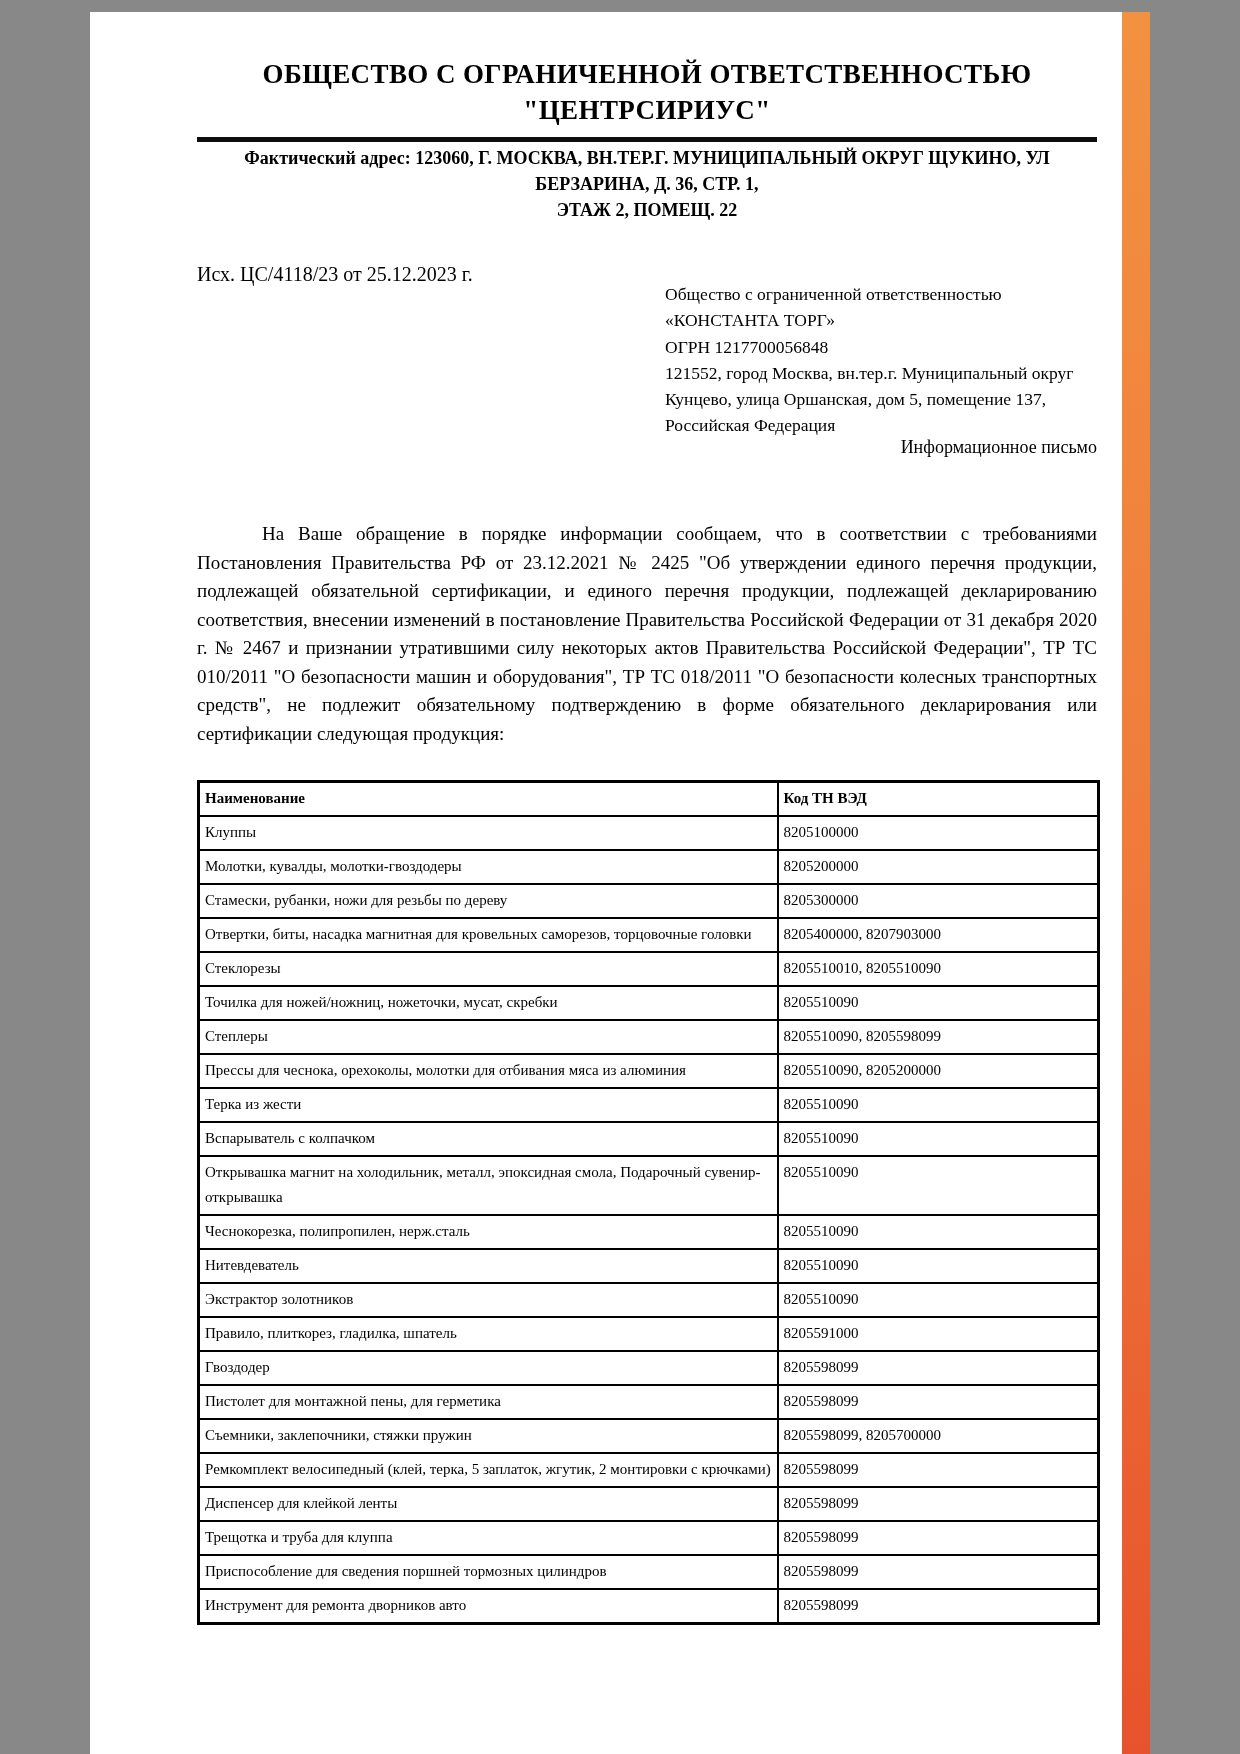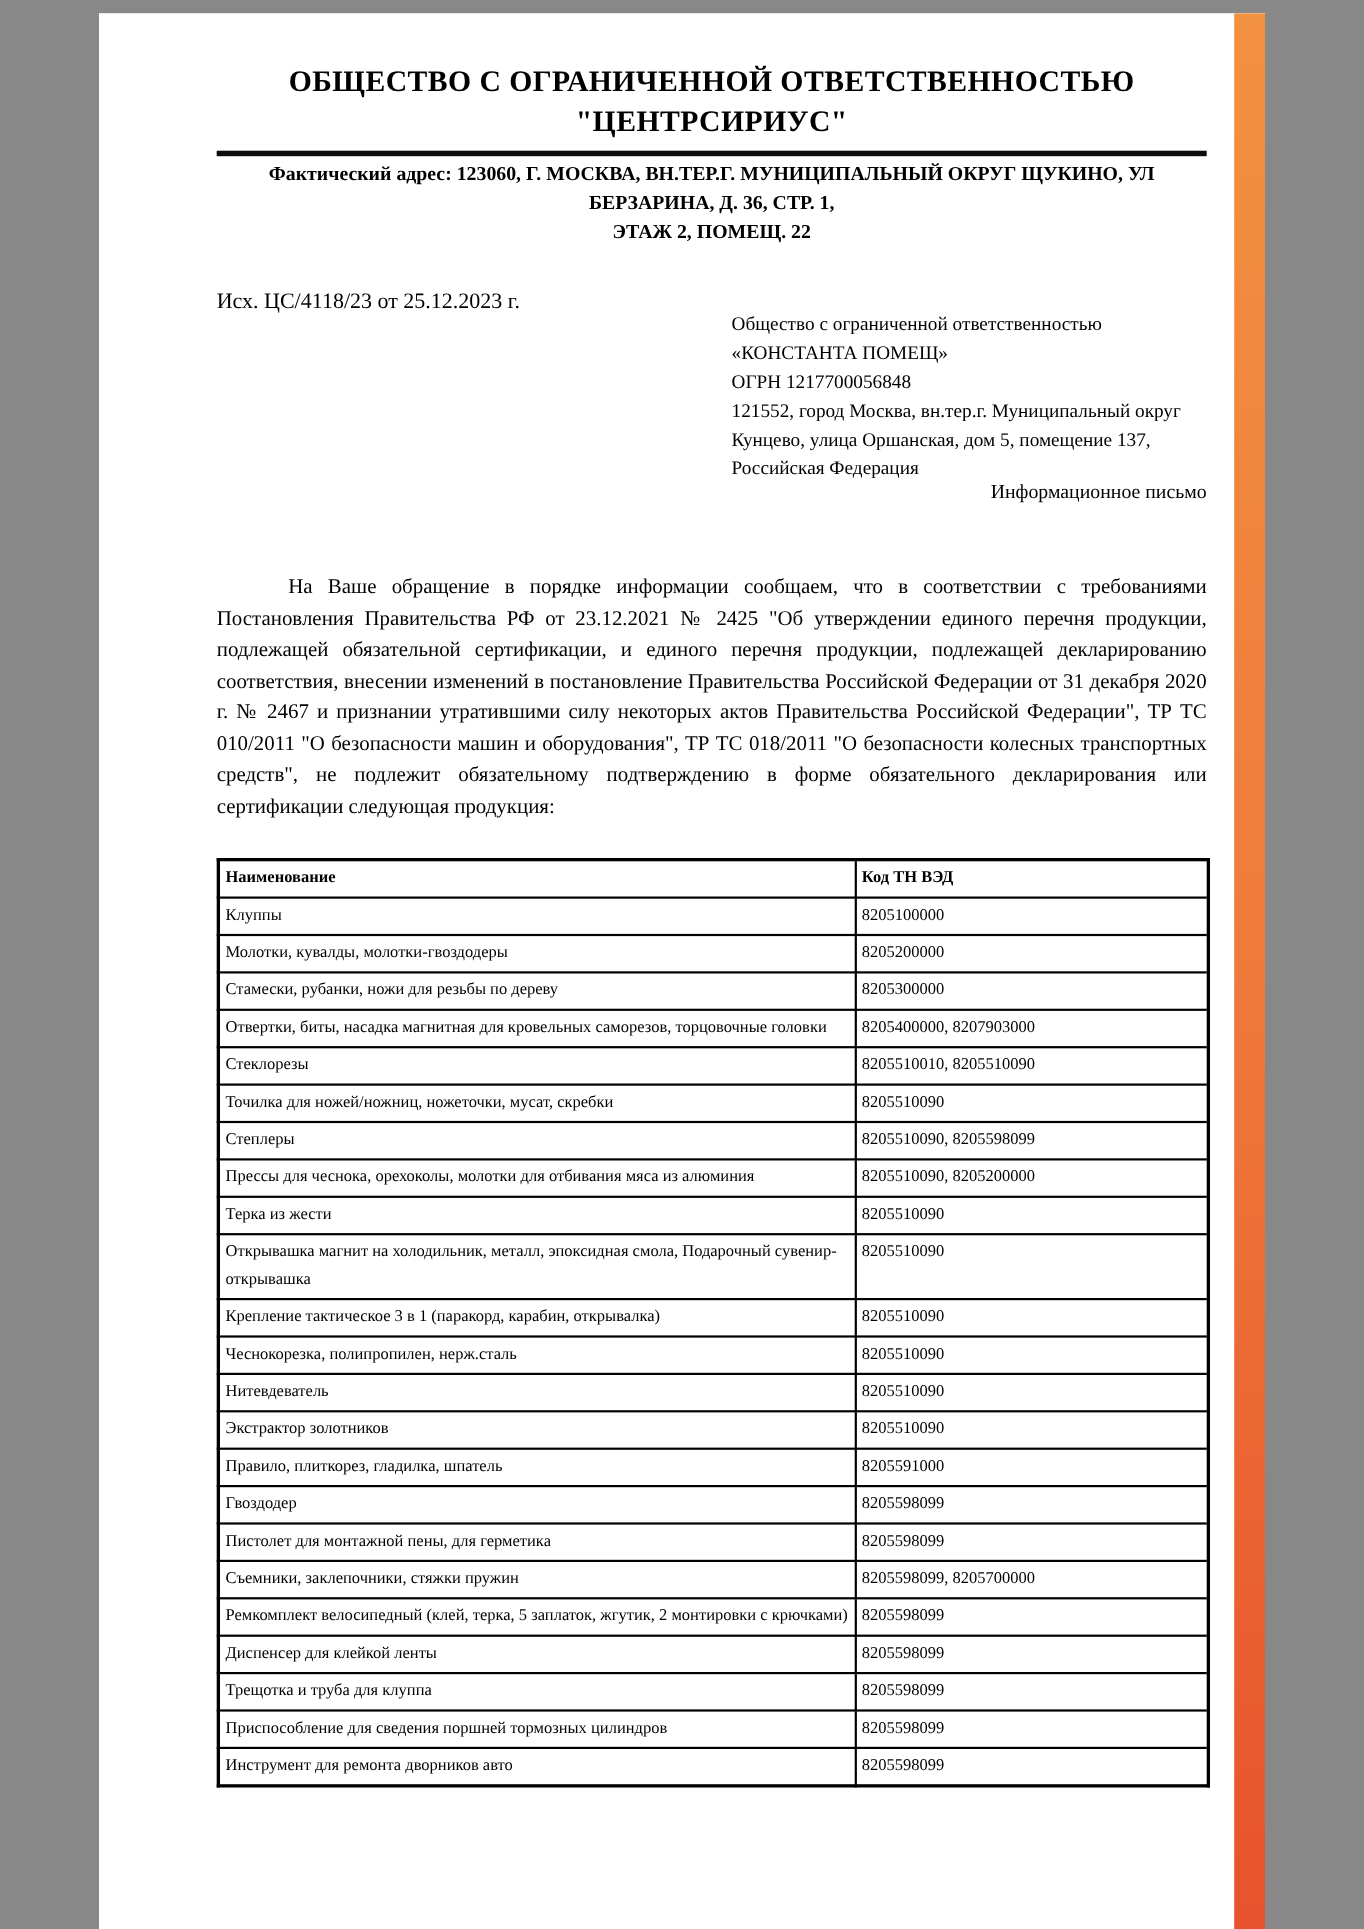--- a/index.html
+++ b/index.html
@@ -99,21 +99,21 @@
       <div class="address">
         <div>Фактический адрес: 123060, Г. МОСКВА, ВН.ТЕР.Г. МУНИЦИПАЛЬНЫЙ ОКРУГ ЩУКИНО, УЛ БЕРЗАРИНА, Д. 36, СТР. 1,</div>
         <div>ЭТАЖ 2, ПОМЕЩ. 22</div>
       </div>
     </header>
 
     <div class="meta-row">
       <div class="outgoing">Исх. ЦС/4118/23 от 25.12.2023 г.</div>
       <div class="recipient">
         <div>Общество с ограниченной ответственностью</div>
-        <div>«КОНСТАНТА ПОМЕЩ»</div>
+        <div>«КОНСТАНТА ТОРГ»</div>
         <div>ОГРН 1217700056848</div>
         <div>121552, город Москва, вн.тер.г. Муниципальный округ</div>
         <div>Кунцево, улица Оршанская, дом 5, помещение 137,</div>
         <div>Российская Федерация</div>
       </div>
     </div>
 
     <div class="letter-title">Информационное письмо</div>
 
     <p class="body-text">На Ваше обращение в порядке информации сообщаем, что в соответствии с требованиями Постановления Правительства РФ от 23.12.2021 № 2425 "Об утверждении единого перечня продукции, подлежащей обязательной сертификации, и единого перечня продукции, подлежащей декларированию соответствия, внесении изменений в постановление Правительства Российской Федерации от 31 декабря 2020 г. № 2467 и признании утратившими силу некоторых актов Правительства Российской Федерации", ТР ТС 010/2011 "О безопасности машин и оборудования", ТР ТС 018/2011 "О безопасности колесных транспортных средств",  не подлежит обязательному подтверждению в форме обязательного декларирования или сертификации следующая продукция:</p>
@@ -168,30 +168,30 @@
   <tr>
     <td>Прессы для чеснока, орехоколы, молотки для отбивания мяса из алюминия</td>
     <td class="code-cell">8205510090, 8205200000</td>
   </tr>
 
   <tr>
     <td>Терка из жести</td>
     <td class="code-cell">8205510090</td>
   </tr>
 
+  <tr>
+    <td>Вспарыватель с колпачком</td>
+    <td class="code-cell">8205510090</td>
+  </tr>
 
   <tr>
     <td>Открывашка магнит на холодильник, металл, эпоксидная смола, Подарочный сувенир-открывашка</td>
     <td class="code-cell">8205510090</td>
   </tr>
 
-  <tr>
-    <td>Крепление тактическое 3 в 1 (паракорд, карабин, открывалка)</td>
-    <td class="code-cell">8205510090</td>
-  </tr>
 
   <tr>
     <td>Чеснокорезка, полипропилен, нерж.сталь</td>
     <td class="code-cell">8205510090</td>
   </tr>
 
   <tr>
     <td>Нитевдеватель</td>
     <td class="code-cell">8205510090</td>
   </tr>

